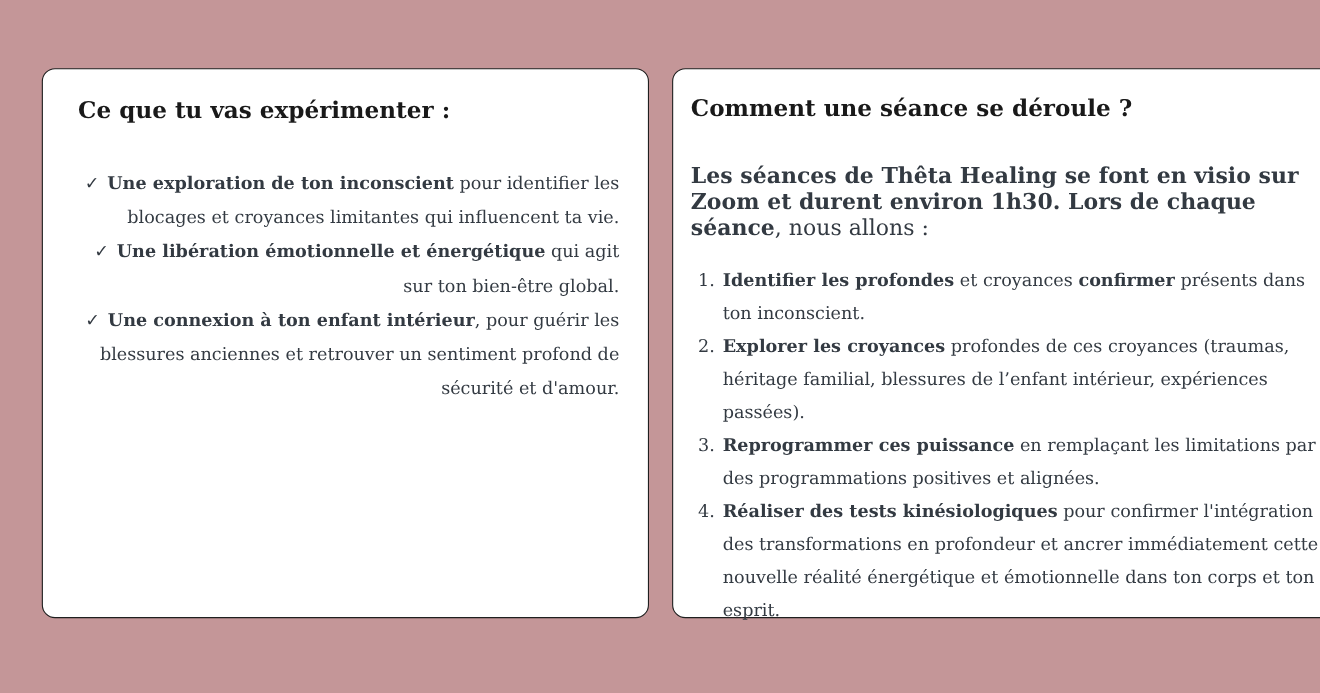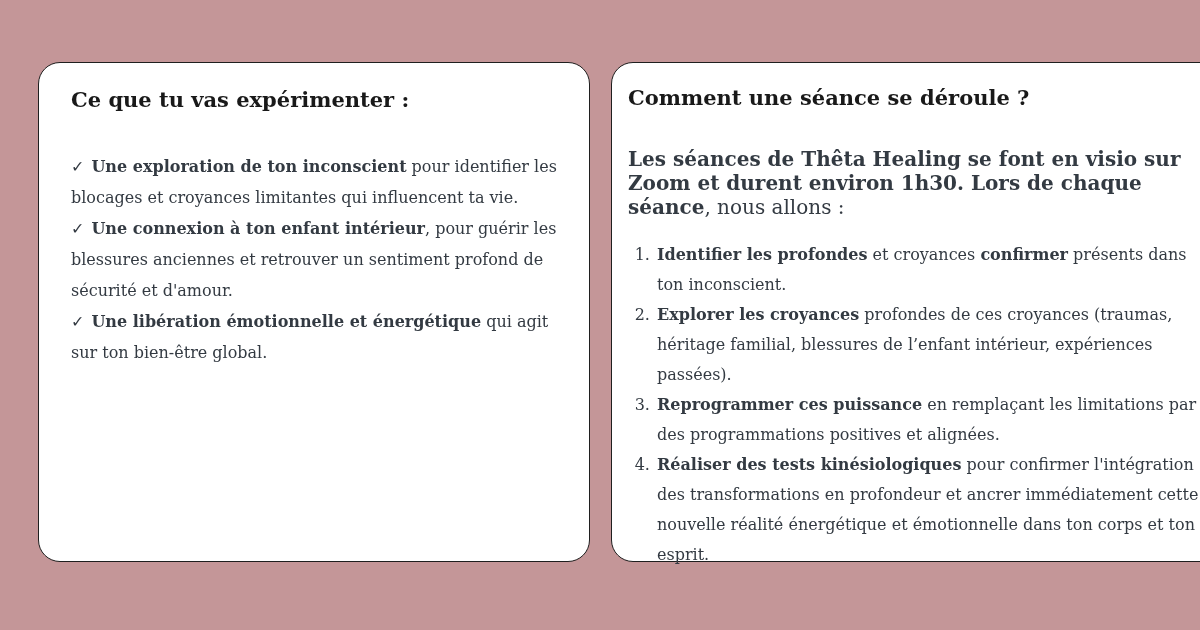--- a/index.html
+++ b/index.html
@@ -11,40 +11,40 @@
     font-family: "DejaVu Serif", "Liberation Serif", serif;
     color: var(--body_text, #333a42);
     overflow: hidden;
   }
   .card {
     position: absolute;
     top: 62px;
     height: 500px;
     background: var(--card_bg, #ffffff);
     border: 1.5px solid var(--card_border, #1f1f1f);
-    border-radius: 22px;
+    border-radius: 12px;
     box-sizing: border-box;
   }
   .card-left  { left: 38px;  width: 552px; padding: 23px 26px 0 32px; }
   .card-right { left: 611px; width: 622px; padding: 21px 20px 0 16px; }
   .card-title {
     margin: 0;
     font-size: 21px;
     line-height: 28px;
     font-weight: bold;
     color: var(--title_text, #191919);
   }
   .check-list {
     list-style: none;
     margin: 37px 0 0 0;
     padding: 0;
     font-size: 16px;
     line-height: 31px;
   }
-  .check-list li { margin: 0; }
+  .check-list li { margin: 0; text-align: right; }
   .check-icon { margin-right: 7px; }
   .intro {
     margin: 35px 0 0 0;
     font-size: 20px;
     line-height: 24px;
   }
   .step-list {
     margin: 21px 0 0 0;
     padding: 0 0 0 27px;
     font-size: 16px;
@@ -58,24 +58,24 @@
 
 <div class="canvas">
 
   <section class="card card-left">
     <h2 class="card-title">Ce que tu vas expérimenter :</h2>
     <ul class="check-list">
       <li>
         <span class="check-icon">✓</span><b>Une exploration de ton inconscient</b><span> pour identifier les blocages et croyances limitantes qui influencent ta vie.</span>
       </li>
       <li>
-        <span class="check-icon">✓</span><b>Une connexion à ton enfant intérieur</b><span>, pour guérir les blessures anciennes et retrouver un sentiment profond de sécurité et d'amour.</span>
+        <span class="check-icon">✓</span><b>Une libération émotionnelle et énergétique</b><span> qui agit sur ton bien-être global.</span>
       </li>
       <li>
-        <span class="check-icon">✓</span><b>Une libération émotionnelle et énergétique</b><span> qui agit sur ton bien-être global.</span>
+        <span class="check-icon">✓</span><b>Une connexion à ton enfant intérieur</b><span>, pour guérir les blessures anciennes et retrouver un sentiment profond de sécurité et d'amour.</span>
       </li>
     </ul>
   </section>
 
   <section class="card card-right">
     <h2 class="card-title">Comment une séance se déroule ?</h2>
     <p class="intro"><b>Les séances de Thêta Healing se font en visio sur Zoom et durent environ 1h30. Lors de chaque séance</b><span>, nous allons :</span></p>
     <ol class="step-list">
       <li><b>Identifier les profondes</b><span> et croyances </span><b>confirmer</b><span> présents dans ton inconscient.</span></li>
       <li><b>Explorer les croyances</b><span> profondes de ces croyances (traumas, héritage familial, blessures de l’enfant intérieur, expériences passées).</span></li>

